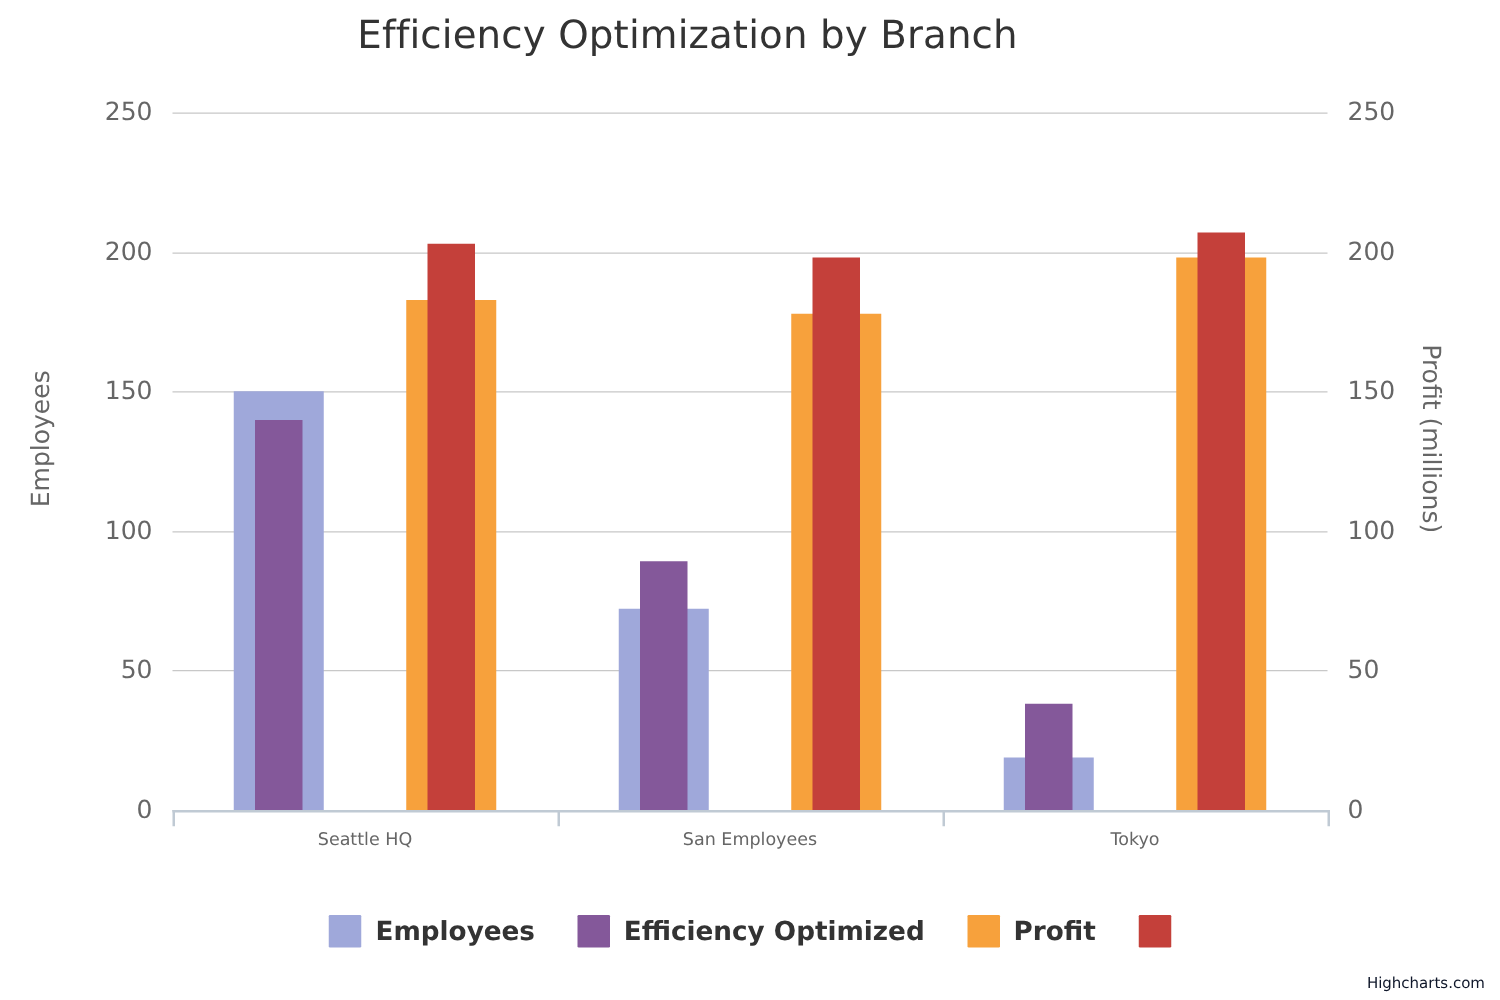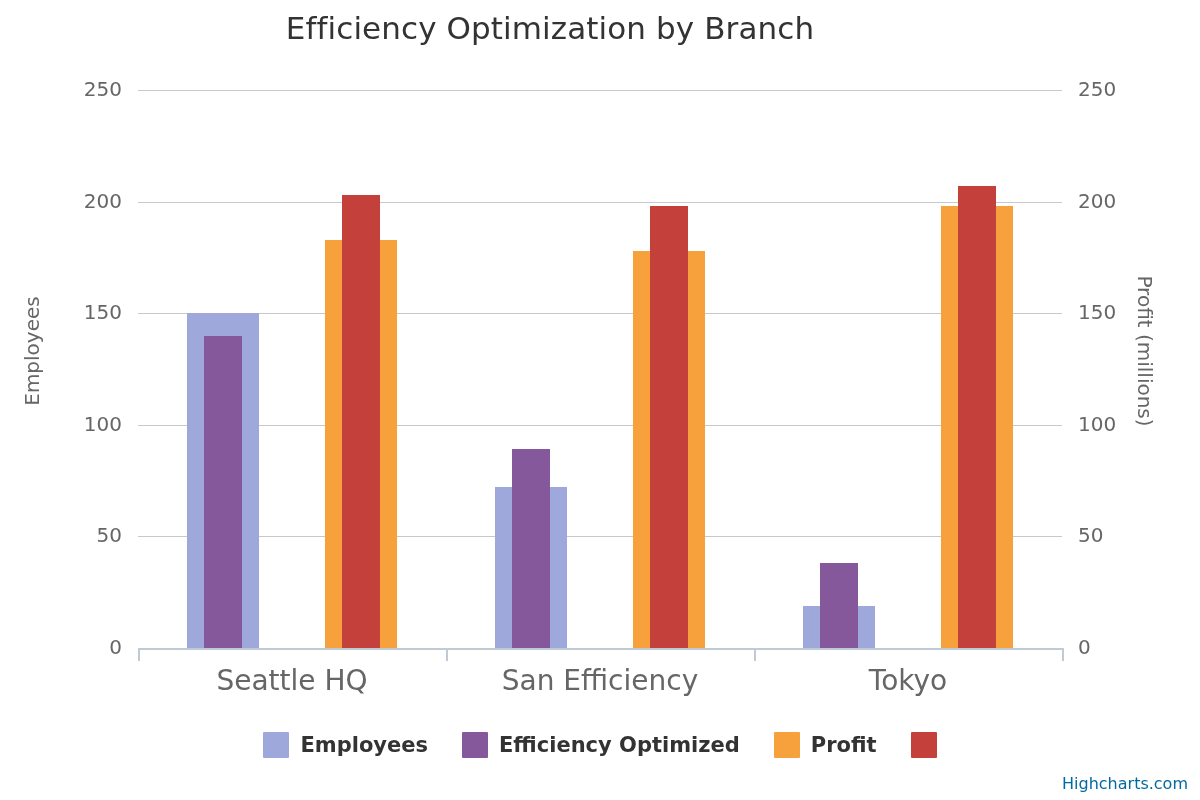--- a/index.html
+++ b/index.html
@@ -90,21 +90,21 @@
     top: 339px;
     width: 300px;
     text-align: center;
     transform: rotate(90deg);
   }
 
   
   .cat-label {
     position: absolute;
     top: 664px;
-    font-size: 28px;
+    font-size: 14px;
     color: #666666;
     text-align: center;
     white-space: nowrap;
   }
 
   
   .bar {
     position: absolute;
     bottom: 0;
   }
@@ -140,22 +140,22 @@
     font-weight: bold;
     color: #333333;
     white-space: nowrap;
   }
 
   
   .credits {
     position: absolute;
     right: 12px;
     bottom: 7px;
-    font-size: 16px;
-    color: #0369a1;
+    font-size: 12px;
+    color: #0f172a;
     white-space: nowrap;
   }
 </style>
 </head>
 <body>
 
 <div id="chart-root">
 
   <div class="chart-title">Efficiency Optimization by Branch</div>
 
@@ -190,21 +190,21 @@
       <div class="ytick-label left" style="top: 411.8px;">100</div>
       <div class="ytick-label right" style="top: 411.8px;">100</div>
       <div class="ytick-label left" style="top: 300.2px;">150</div>
       <div class="ytick-label right" style="top: 300.2px;">150</div>
       <div class="ytick-label left" style="top: 188.6px;">200</div>
       <div class="ytick-label right" style="top: 188.6px;">200</div>
       <div class="ytick-label left" style="top: 77px;">250</div>
       <div class="ytick-label right" style="top: 77px;">250</div>
       <div class="cat-label" style="left: 138px; width: 308px;">Seattle HQ</div>
       <div class="xtick" style="left: 138px;"></div>
-      <div class="cat-label" style="left: 446px; width: 308px;">San Efficiency</div>
+      <div class="cat-label" style="left: 446px; width: 308px;">San Employees</div>
       <div class="xtick" style="left: 446px;"></div>
       <div class="cat-label" style="left: 754px; width: 308px;">Tokyo</div>
       <div class="xtick" style="left: 754px;"></div>
       <div class="xtick" style="left: 1062px;"></div>
     </div>
 
   <div class="axis-title left">Employees</div>
 
   <div class="axis-title right">Profit (millions)</div>
 

